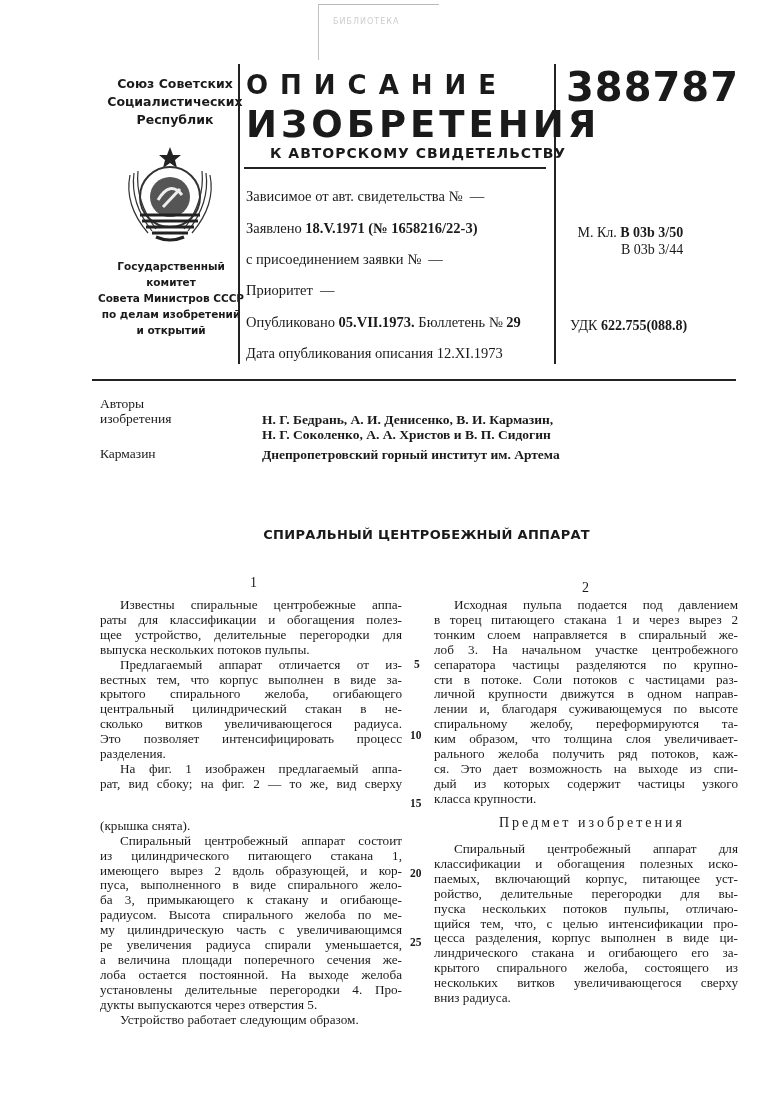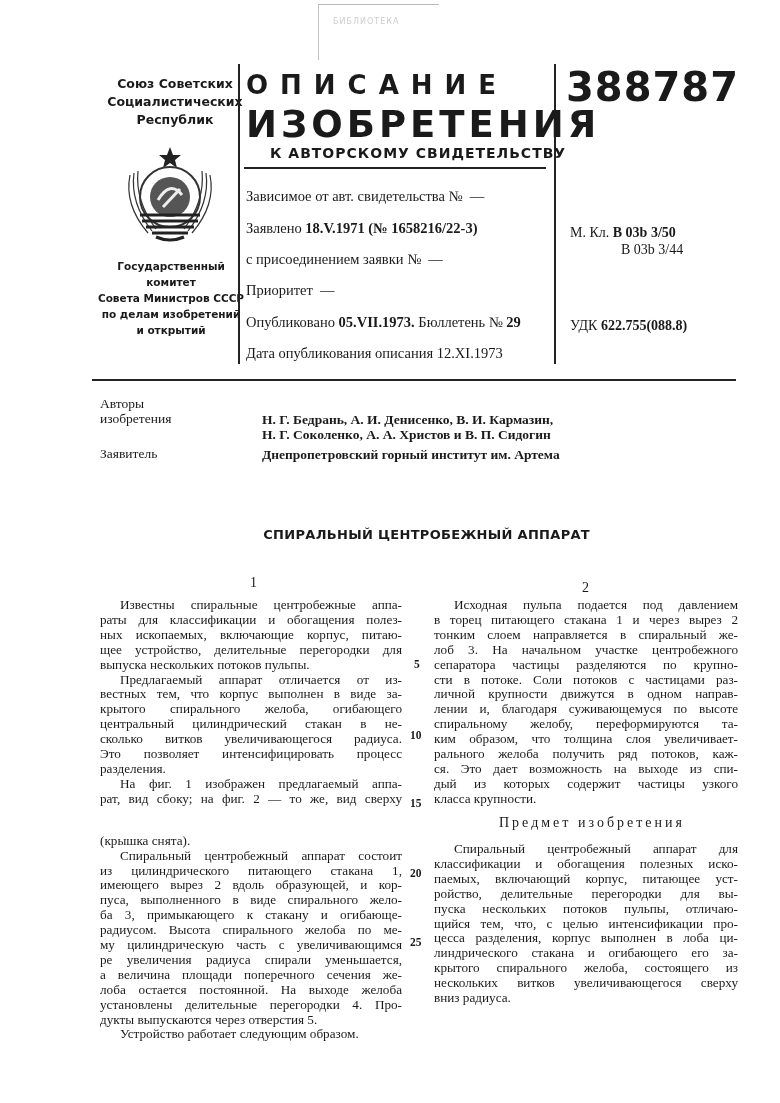--- a/index.html
+++ b/index.html
@@ -12,21 +12,21 @@
   .vline { background:#222; width:2px; }
   .title1 { left:246px; top:64px; font-family:"DejaVu Sans", sans-serif; font-weight:900; font-size:26px; letter-spacing:12px; line-height:42px; }
   .title2 { left:246px; top:104px; font-family:"DejaVu Sans", sans-serif; font-weight:900; font-size:37px; letter-spacing:4px; line-height:42px; }
   .subtitle { left:270px; top:145px; font-family:"DejaVu Sans", sans-serif; font-weight:bold; font-size:14px; letter-spacing:1px; }
   .subline { left:244px; top:167px; width:302px; height:2px; background:#222; }
   .patno { left:566px; top:64px; font-family:"DejaVu Sans", sans-serif; font-weight:900; font-size:40px; letter-spacing:1px; }
   .emblem { left:118px; top:145px; width:104px; height:100px; }
   .committee { left:96px; top:258px; width:150px; text-align:center; font-family:"DejaVu Sans", sans-serif; font-size:10.5px; line-height:16px; font-weight:bold; }
   .meta { left:246px; font-size:14.5px; }
   .meta b { font-weight:bold; }
-  .mkl { left:570px; top:224px; font-size:14px; line-height:17px; }
+  .mkl { left:570px; top:224px; font-size:14px; line-height:17px;text-align:right; }
   .udk { left:570px; top:318px; font-size:14px; }
   .hrule { left:92px; top:379px; width:644px; height:2px; background:#222; }
   .lbl { left:100px; font-size:13.5px; line-height:15px; }
   .authors { left:262px; top:412px; font-size:13.5px; font-weight:bold; line-height:15px; }
   .applicant { left:262px; top:447px; font-size:13.5px; font-weight:bold; }
   .doctitle { left:240px; top:527px; width:350px; text-align:right; font-family:"DejaVu Sans", sans-serif; font-weight:bold; font-size:13px; letter-spacing:.3px; }
   .colno { font-size:14px; }
   .col { font-size:13.2px; line-height:14.9px; text-align:justify; }
   .col .ln { text-align:justify; text-align-last:justify; }
   .linenum { left:414px; font-size:11.5px; font-weight:bold; }
@@ -115,32 +115,31 @@
 <div class="abs hrule"></div>
 
 <div class="abs lbl" style="top:396px;">
   <div>Авторы</div>
   <div>изобретения</div>
 </div>
 <div class="abs authors">
   <div>Н. Г. Бедрань, А. И. Денисенко, В. И. Кармазин,</div>
   <div>Н. Г. Соколенко, А. А. Христов и В. П. Сидогин</div>
 </div>
-<div class="abs lbl" style="top:446px;">Заявитель</div>
+<div class="abs lbl" style="top:446px;">Кармазин</div>
 <div class="abs applicant">Днепропетровский горный институт им. Артема</div>
 
 <div class="abs doctitle">СПИРАЛЬНЫЙ ЦЕНТРОБЕЖНЫЙ АППАРАТ</div>
 
 <div class="abs colno" style="left:250px; top:575px;">1</div>
 <div class="abs colno" style="left:582px; top:580px;">2</div>
 
 <div class="abs col" style="left:100px; top:598px; width:302px;" id="col1">
     <div class="ln" style="text-indent: 20px;">Известны спиральные центробежные аппа-</div>
     <div class="ln">раты для классификации и обогащения полез-</div>
-    <div class="ln">ных ископаемых, включающие корпус, питаю-</div>
     <div class="ln">щее устройство, делительные перегородки для</div>
     <div class="ln" style="text-align-last: left;">выпуска нескольких потоков пульпы.</div>
     <div class="ln" style="text-indent: 20px;">Предлагаемый аппарат отличается от из-</div>
     <div class="ln">вестных тем, что корпус выполнен в виде за-</div>
     <div class="ln">крытого спирального желоба, огибающего</div>
     <div class="ln">центральный цилиндрический стакан в не-</div>
     <div class="ln">сколько витков увеличивающегося радиуса.</div>
     <div class="ln">Это позволяет интенсифицировать процесс</div>
     <div class="ln" style="text-align-last: left;">разделения.</div>
     <div class="ln" style="text-indent: 20px;">На фиг. 1 изображен предлагаемый аппа-</div>
@@ -178,21 +177,21 @@
   </div>
 
 <div class="abs subj">Предмет изобретения</div>
 <div class="abs col" style="left:434px; top:842px; width:304px;" id="claims">
     <div class="ln" style="text-indent: 20px;">Спиральный центробежный аппарат для</div>
     <div class="ln">классификации и обогащения полезных иско-</div>
     <div class="ln">паемых, включающий корпус, питающее уст-</div>
     <div class="ln">ройство, делительные перегородки для вы-</div>
     <div class="ln">пуска нескольких потоков пульпы, отличаю-</div>
     <div class="ln">щийся тем, что, с целью интенсификации про-</div>
-    <div class="ln">цесса разделения, корпус выполнен в лоба ци-</div>
+    <div class="ln">цесса разделения, корпус выполнен в виде ци-</div>
     <div class="ln">линдрического стакана и огибающего его за-</div>
     <div class="ln">крытого спирального желоба, состоящего из</div>
     <div class="ln">нескольких витков увеличивающегося сверху</div>
     <div class="ln" style="text-align-last: left;">вниз радиуса.</div>
   </div>
 
 <div class="abs linenum" style="top:658px;">5</div>
 <div class="abs linenum" style="top:729px; left:410px;">10</div>
 <div class="abs linenum" style="top:797px; left:410px;">15</div>
 <div class="abs linenum" style="top:867px; left:410px;">20</div>

